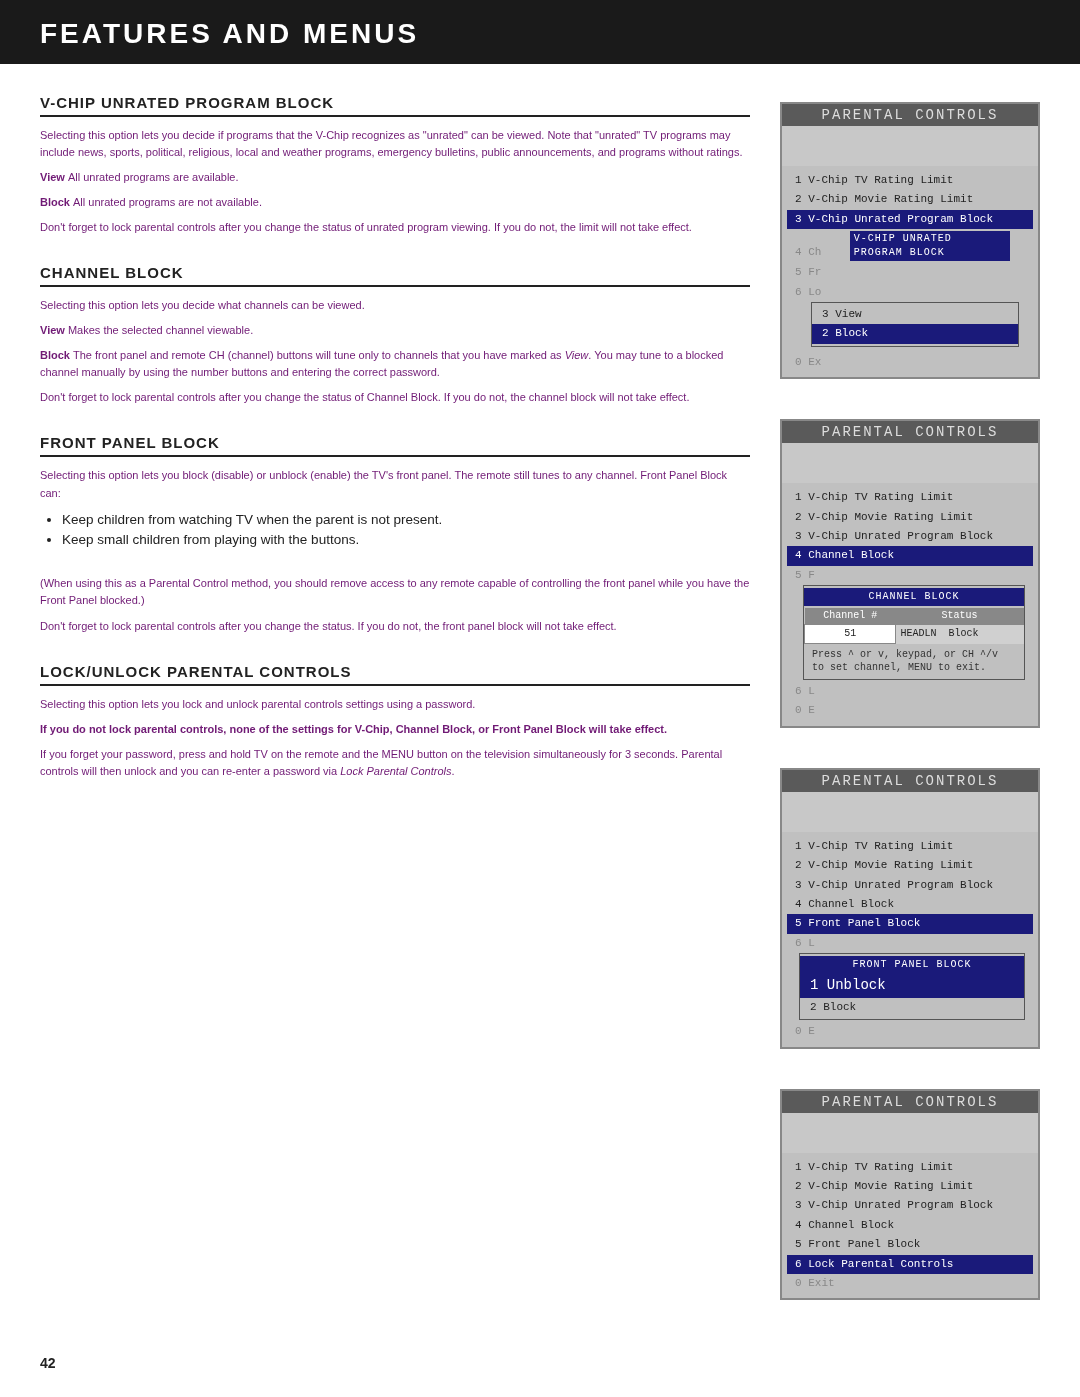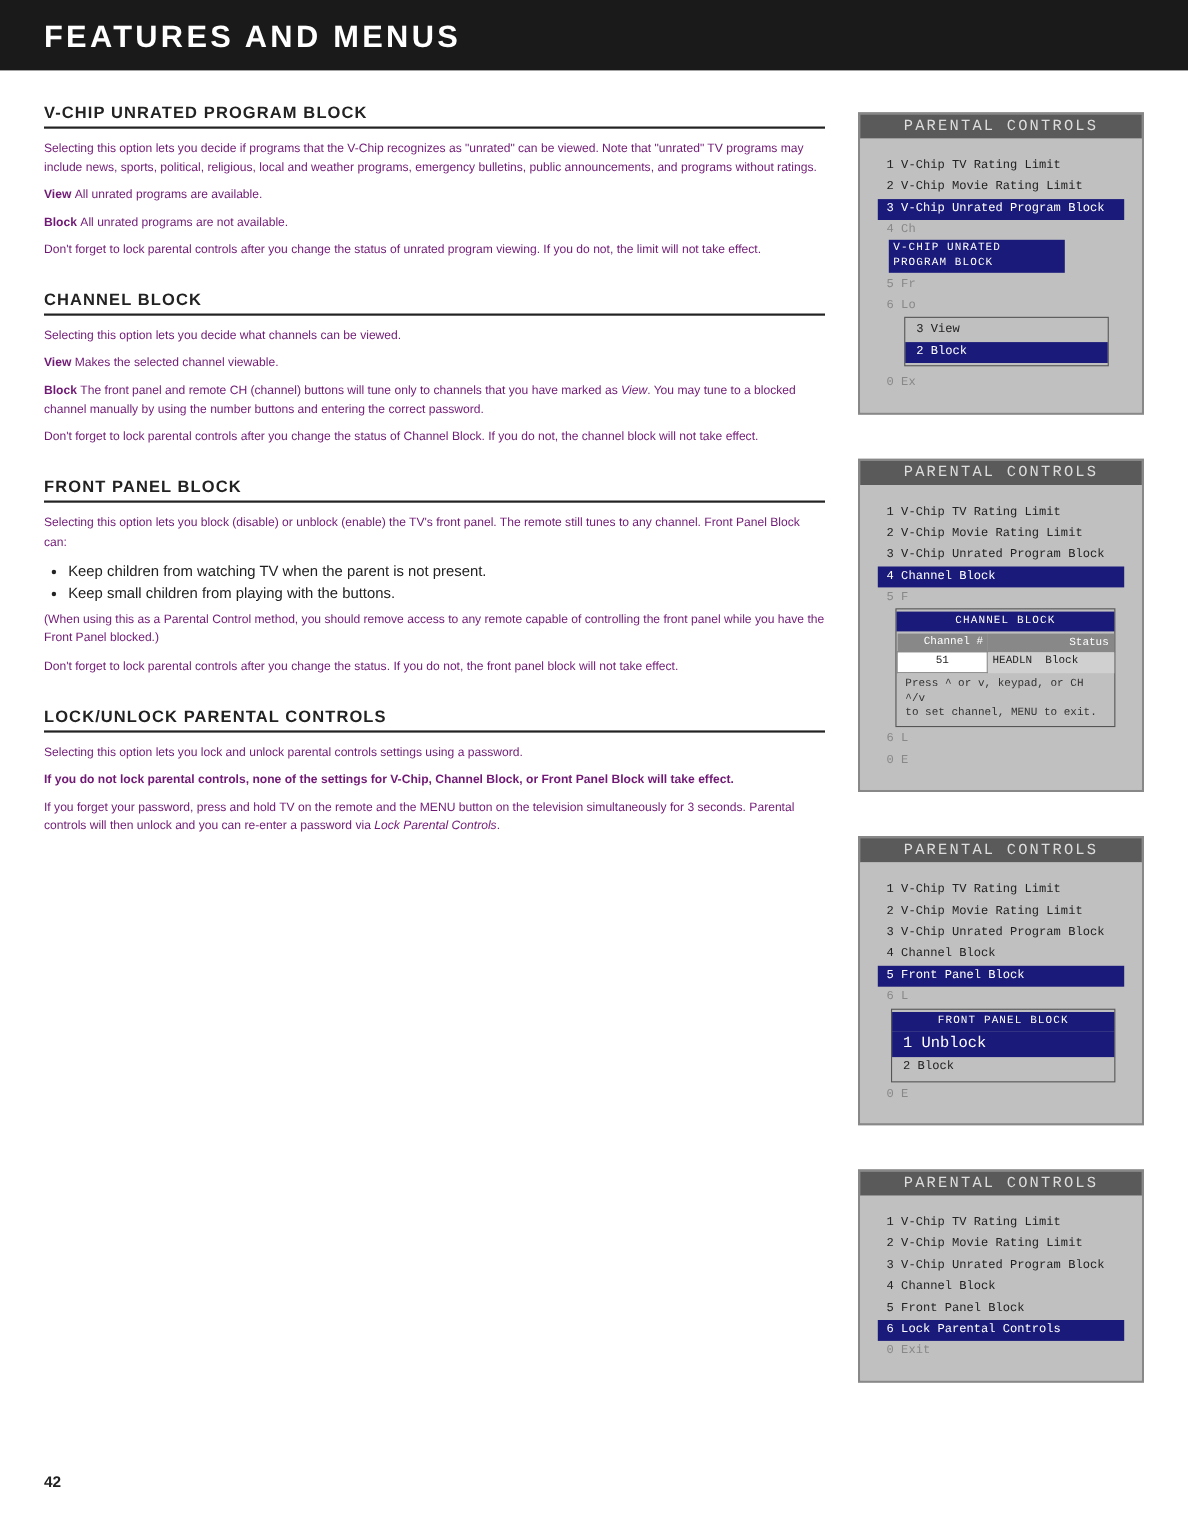--- a/index.html
+++ b/index.html
@@ -66,37 +66,37 @@
       font-size: 11px;
       line-height: 1.55;
       margin-bottom: 8px;
       color: #701a75;
     }
     .section .term {
       font-weight: bold;
     }
     .section ul {
       margin-left: 22px;
-      margin-bottom: 4px;
+      margin-bottom: 24px;
     }
     .section ul li {
       font-size: 13.5px;
       line-height: 1.55;
     }
     .bold-para {
       font-weight: bold;
       font-size: 13.5px;
       line-height: 1.55;
       margin-bottom: 8px;
     }
 
     
     .page-number {
       position: absolute;
-      bottom: 42px;
+      bottom: 26px;
       left: 40px;
       font-size: 14px;
       font-weight: bold;
     }
 
     
     .tv-panel {
       margin-bottom: 22px;
       border: 2px solid #888;
       background: #c8c8c8;
@@ -109,21 +109,22 @@
       color: #ddd;
       text-align: center;
       padding: 3px 6px;
       font-size: 14px;
       letter-spacing: 2px;
       font-family: 'Courier New', monospace;
     }
 
     .tv-menu-list {
       background: #c0c0c0;
-      padding: 16px;
+      padding: 5px;
+      margin-top: 40px;
     }
     .tv-menu-item {
       padding: 2px 8px;
       font-size: 11px;
       color: #222;
       line-height: 1.4;
     }
     .tv-menu-item.highlighted {
       background: #1a1a7a;
       color: #fff;
@@ -153,21 +154,21 @@
     .tv-table {
       width: 100%;
       border-collapse: collapse;
       font-size: 10px;
       margin: 2px 0;
     }
     .tv-table th {
       background: #888;
       color: #fff;
       padding: 1px 4px;
-      text-align: right;
+      text-align: center;
       font-weight: normal;
     }
     .tv-table td {
       padding: 2px 4px;
       background: #d0d0d0;
       color: #222;
     }
     .tv-table .ch-num {
       background: #fff;
       border: 1px solid #888;

